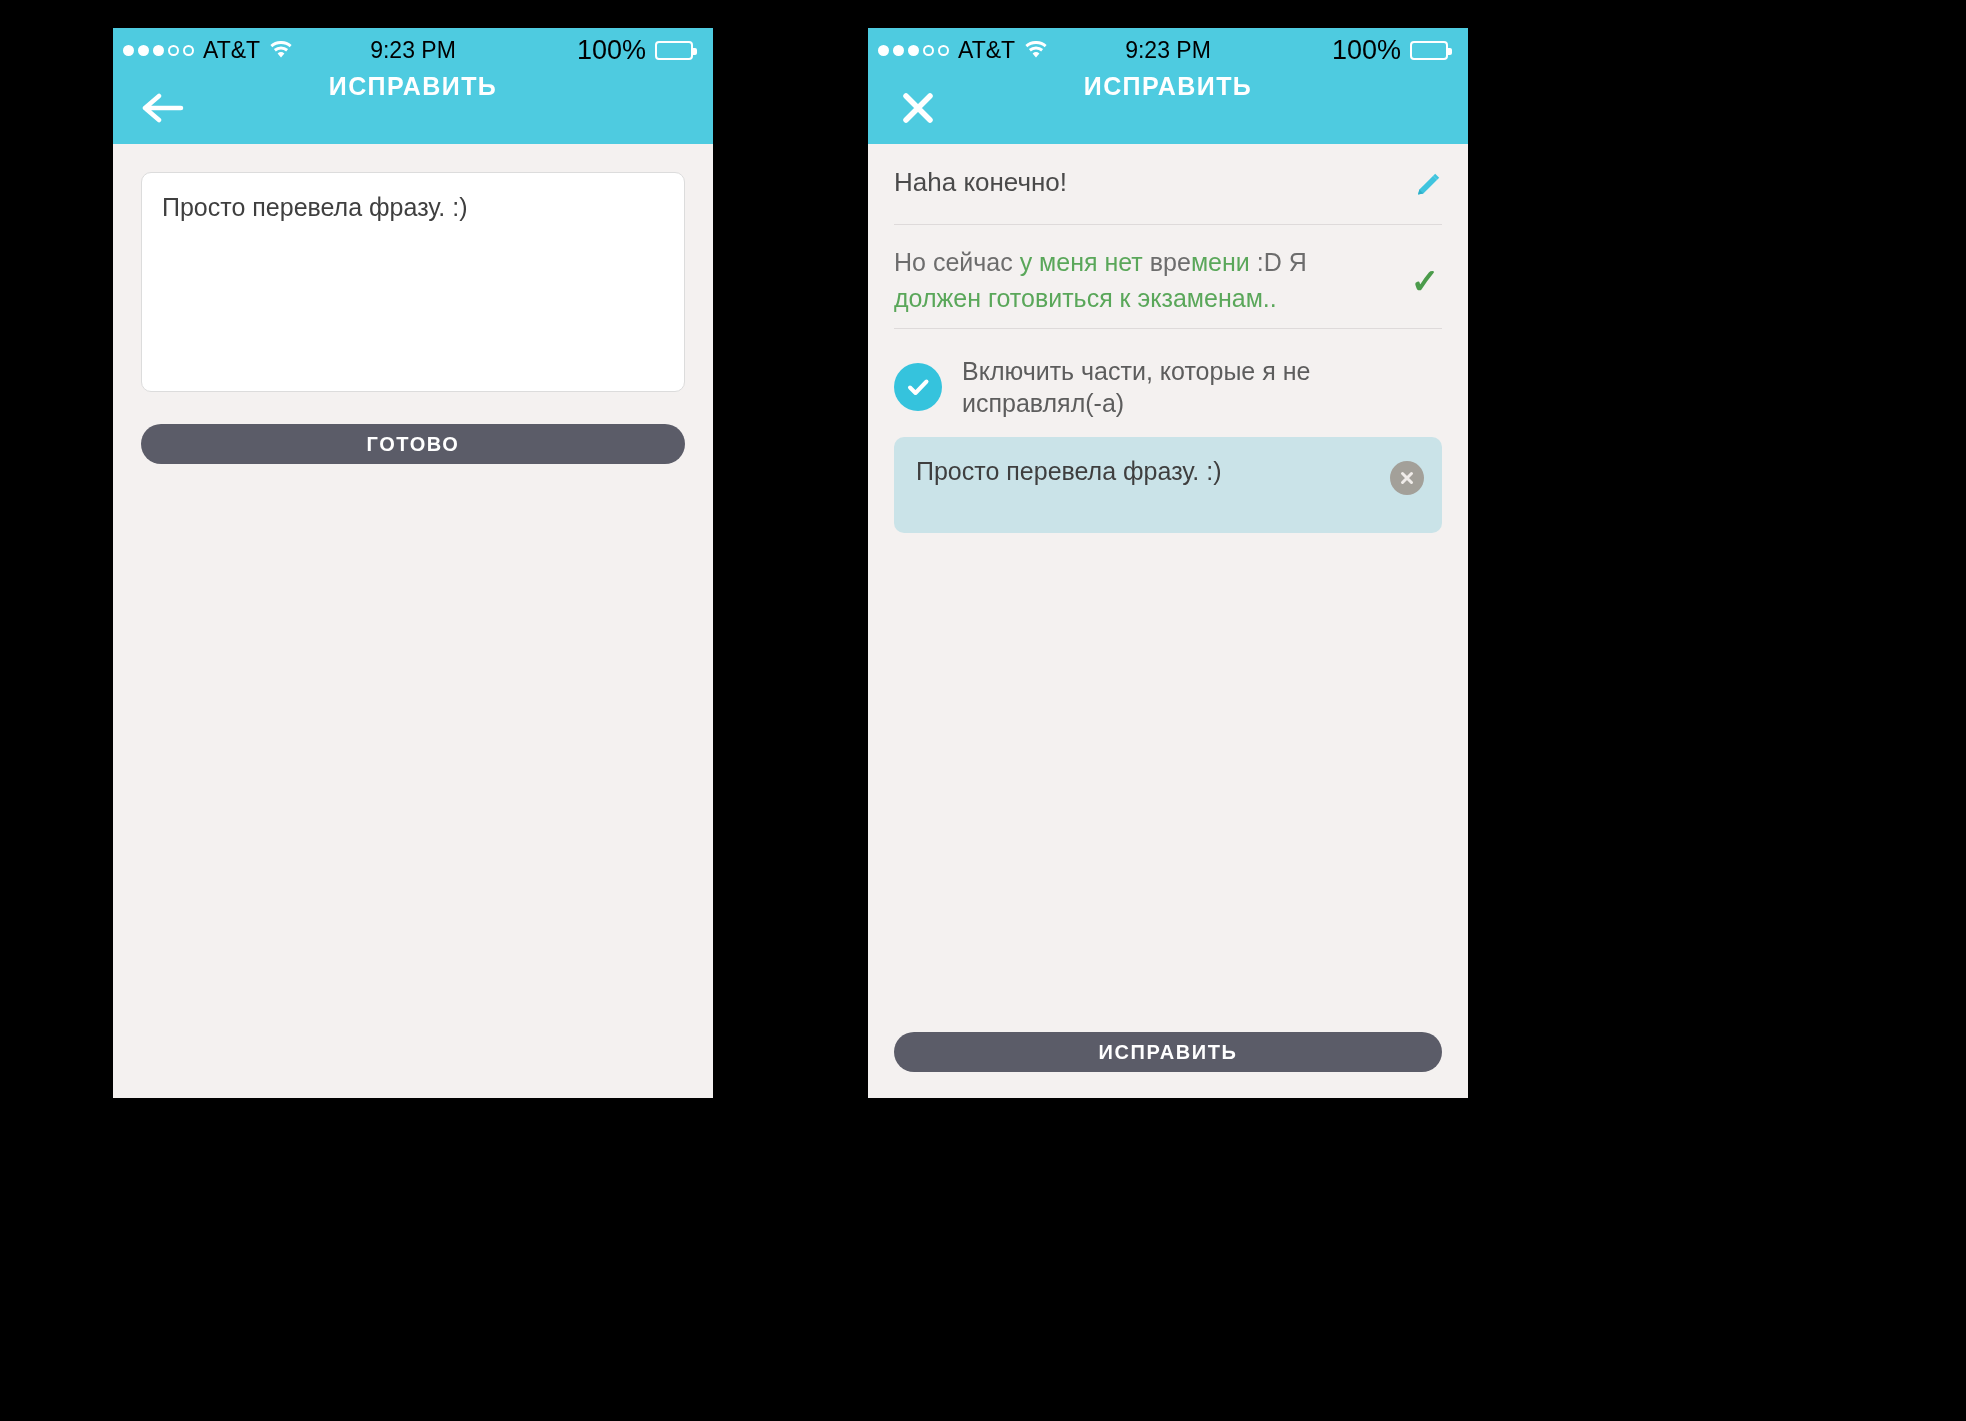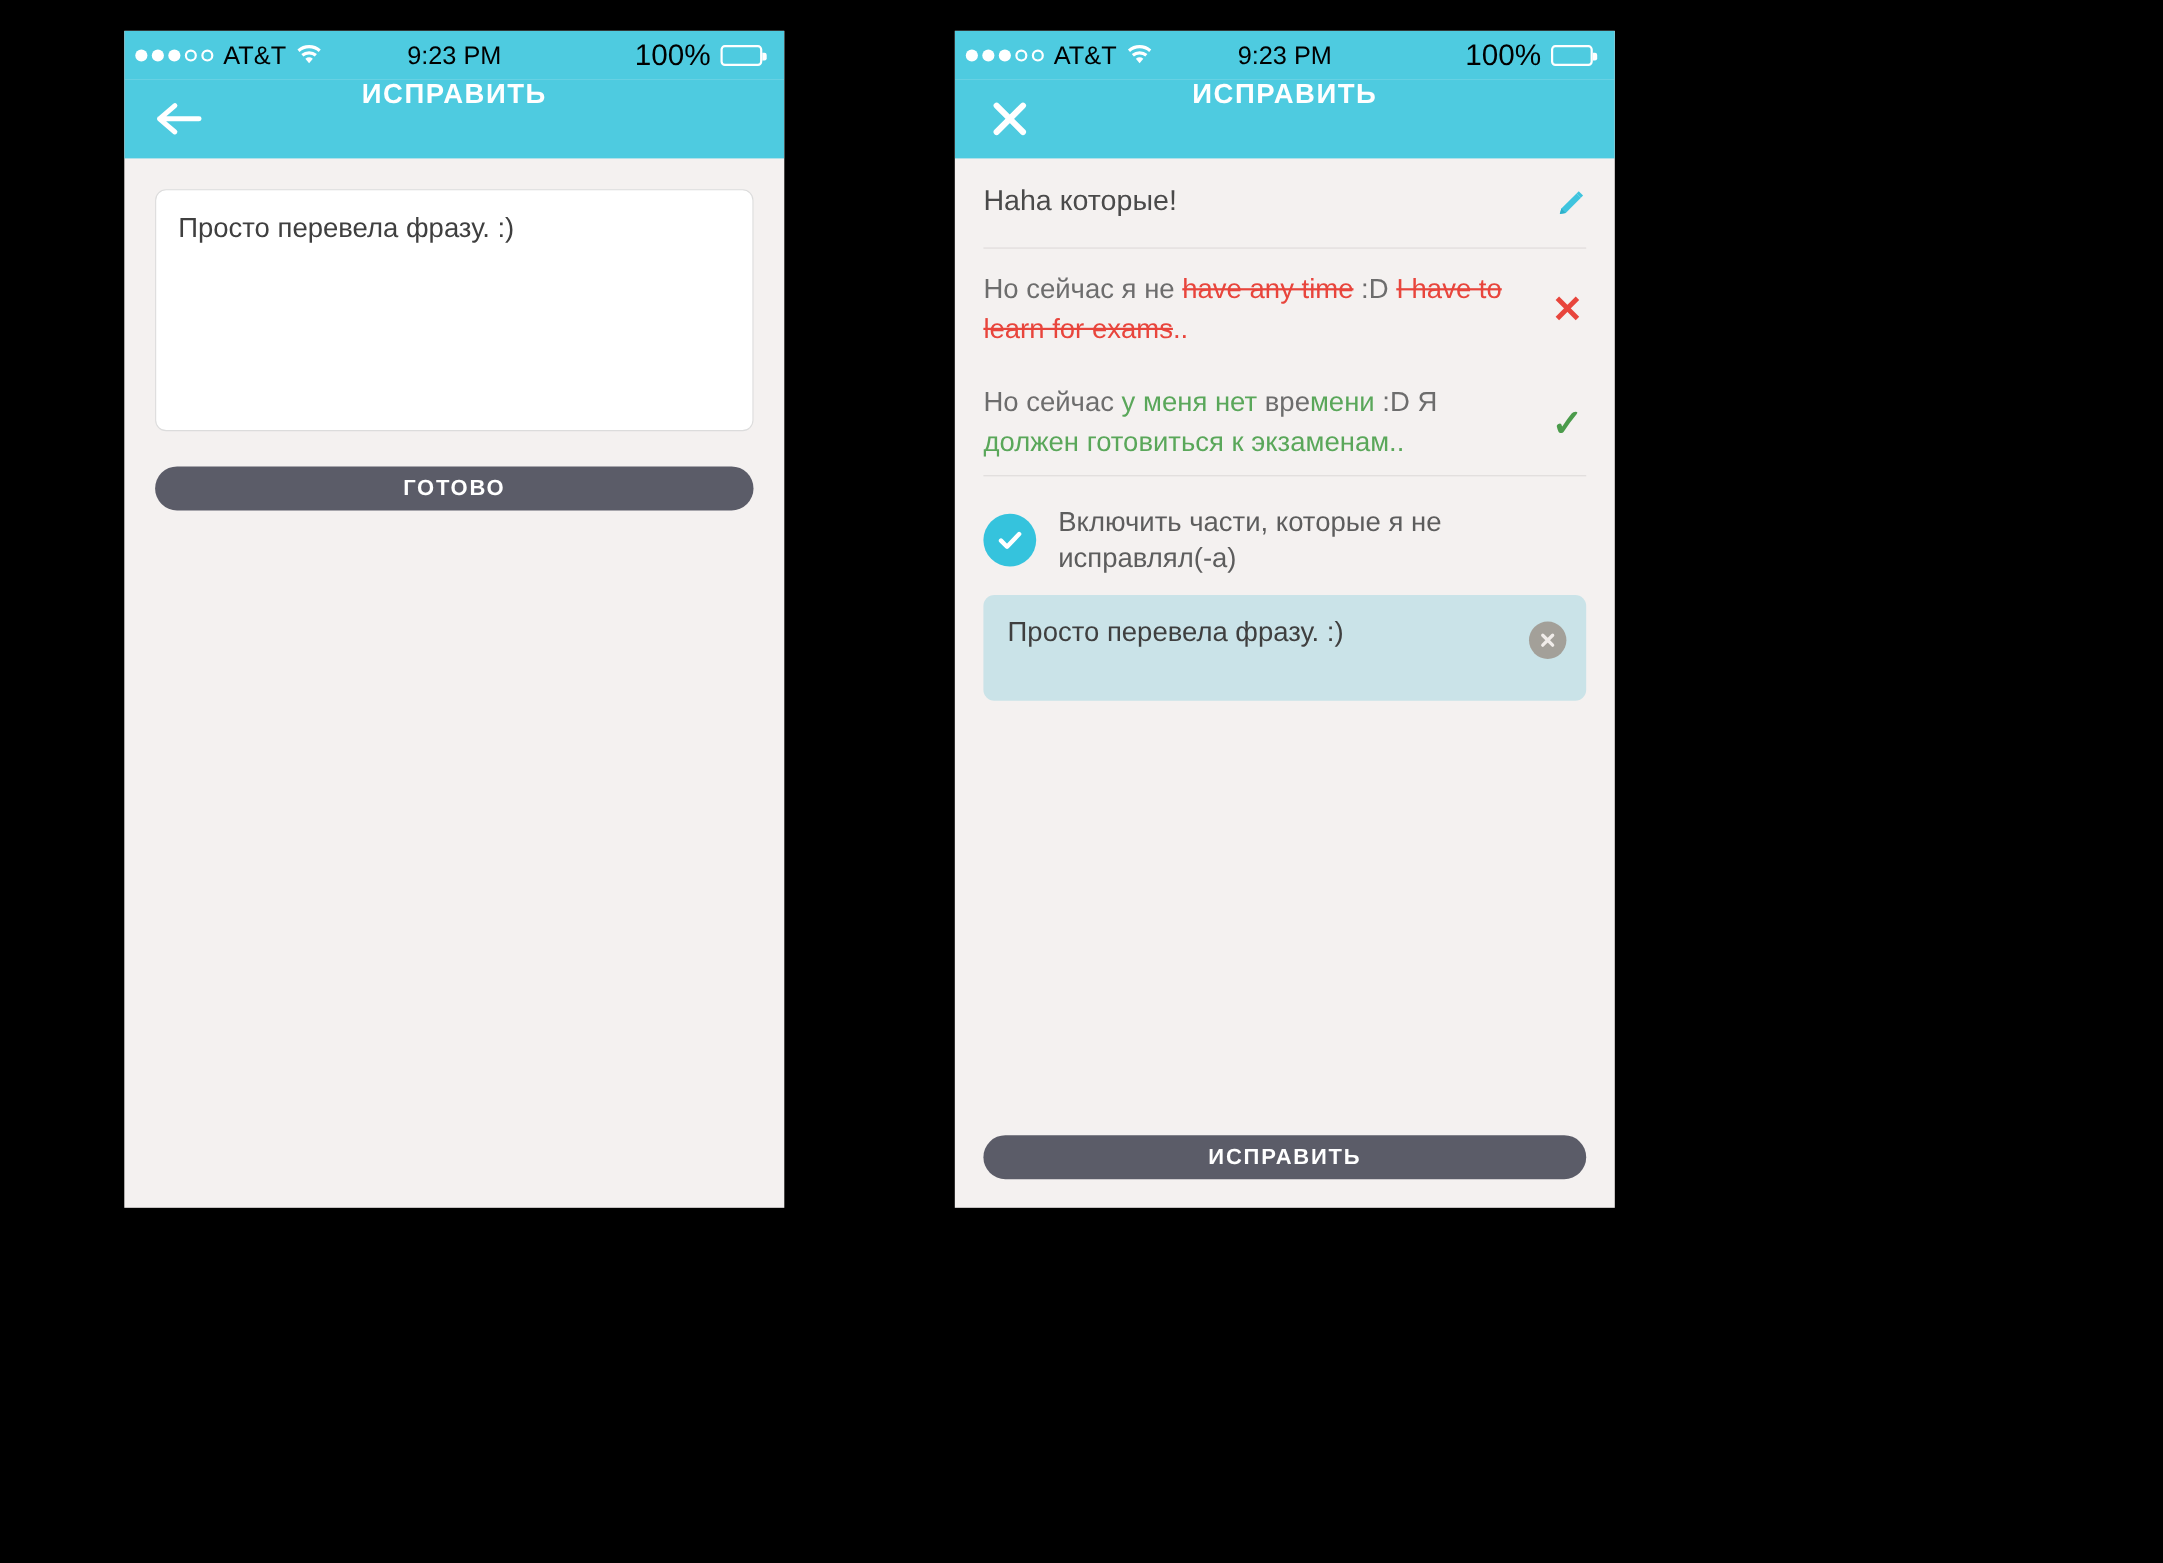--- a/index.html
+++ b/index.html
@@ -225,40 +225,32 @@
         <svg width="34" height="34" viewBox="0 0 34 34">
           <path d="M5 5 L29 29 M29 5 L5 29" stroke="#fff" stroke-width="5.5" fill="none" stroke-linecap="round"></path>
         </svg>
       </div>
       <div class="nav-title">ИСПРАВИТЬ</div>
     </div>
 
     <div class="body-right">
 
       <div class="row-header">
-        <div class="orig-title">Haha которые!</div>
+        <div class="orig-title">Haha конечно!</div>
         <div class="icon-btn">
           <svg width="30" height="30" viewBox="0 0 30 30">
             <path d="M6 24.5 L7.4 19.6 L21.2 5.8 L25.2 9.8 L11.4 23.6 Z" fill="#3fc4de"></path>
             <path d="M21.2 5.8 L23.2 3.8 L27.2 7.8 L25.2 9.8 Z" fill="#3fc4de"></path>
             <path d="M6 24.5 L7.4 19.6 L11.4 23.6 Z" fill="#2fb0c9"></path>
           </svg>
         </div>
       </div>
 
       <div class="divider"></div>
 
-      <div class="row-corr">
-        <div class="corr-text">
-          <span class="plain">Но сейчас я не </span><span class="strike">have any time</span><span class="plain"> :D </span><span class="strike">I have to learn for exams</span><span style="color:#e8453c">..</span>
-        </div>
-        <div class="mark">
-          <span class="mark-x">✕</span>
-        </div>
-      </div>
 
       <div class="row-corr">
         <div class="corr-text">
           <span class="plain">Но сейчас </span><span class="good">у меня нет</span><span class="plain"> вре</span><span class="good">мени</span><span class="plain"> :D Я </span><span class="good">должен готовиться к экзаменам..</span>
         </div>
         <div class="mark">
           <span class="mark-v">✓</span>
         </div>
       </div>
 

